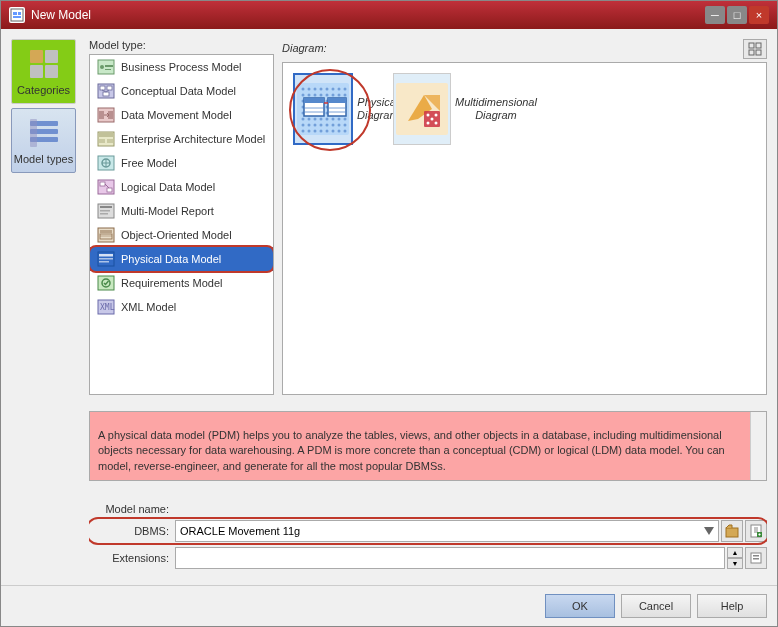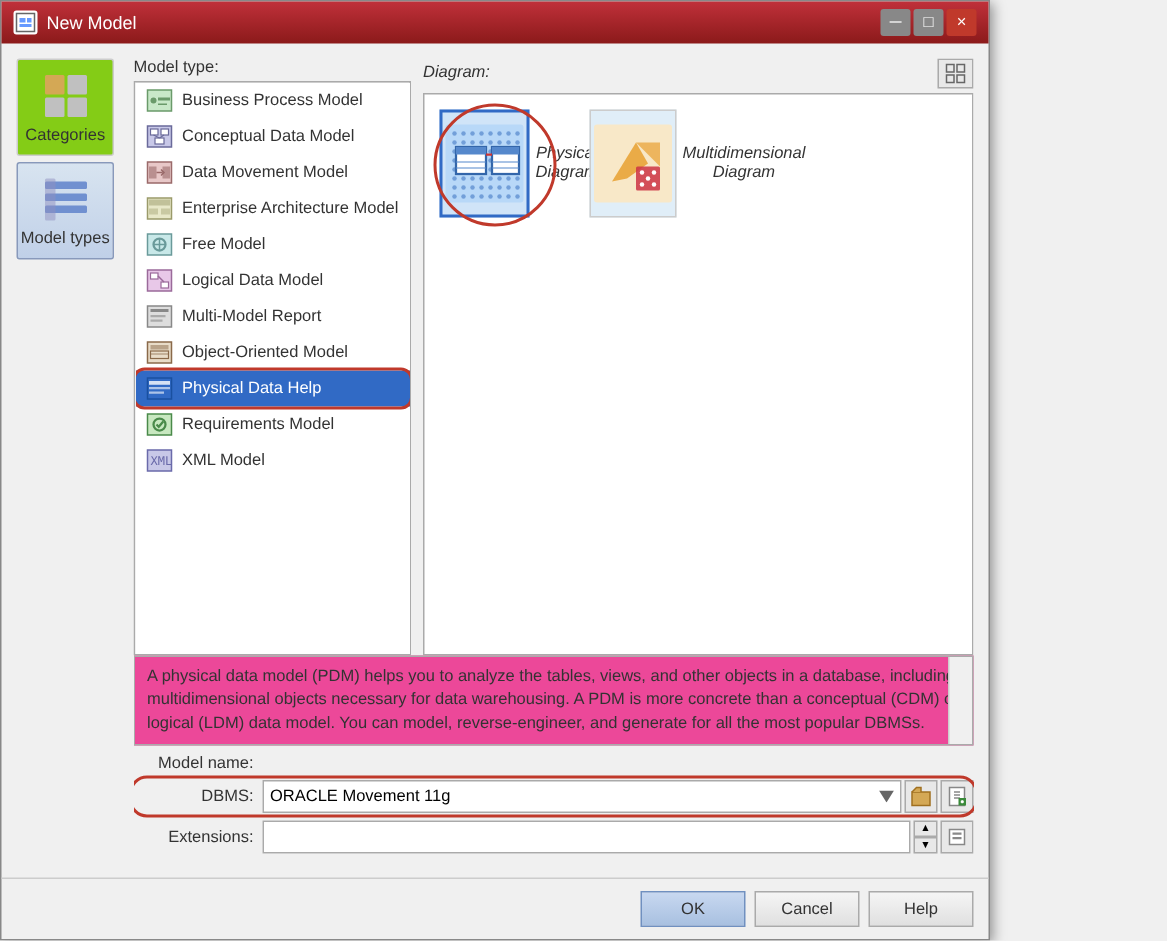--- a/index.html
+++ b/index.html
@@ -1,19 +1,19 @@
 <!DOCTYPE html>
 <html><head>
   <meta charset="utf-8">
   <style>
     * { box-sizing: border-box; margin: 0; padding: 0; }
     body { font-family: 'Segoe UI', Tahoma, Arial, sans-serif; font-size: 12px; background: #f0f0f0; }
 
     .window {
-      width: 660px;
+      width: 778px;
       height: 627px;
       background: #f0f0f0;
       border: 1px solid #888;
       box-shadow: 2px 2px 8px rgba(0,0,0,0.4);
       display: flex;
       flex-direction: column;
     }
 
     .title-bar {
       background: linear-gradient(to bottom, #c0303a, #8b1a1a);
@@ -111,21 +111,21 @@
       display: flex;
       align-items: center;
       justify-content: center;
     }
 
     
     .main-panel {
       flex: 1;
       display: flex;
       flex-direction: column;
-      gap: 0;
+      gap: 16px;
       overflow: hidden;
     }
 
     .model-type-area {
       display: flex;
       gap: 8px;
       flex: 1;
       overflow: hidden;
     }
 
@@ -254,22 +254,22 @@
       border: 2px solid #c0392b;
       border-radius: 50%;
       top: -6px;
       left: -6px;
       pointer-events: none;
     }
 
     
     .description-area {
       border: 1px solid #aaa;
-      background: #ec4899;
-      padding: 6px 8px;
+      background: #fca5a5;
+      padding: 16px 8px;
       font-size: 11px;
       color: #333;
       line-height: 1.4;
       min-height: 60px;
       max-height: 70px;
       overflow-y: auto;
       position: relative;
     }
 
     .description-scrollbar {
@@ -592,21 +592,21 @@
 
             <div class="model-list-item selected model-circle-wrapper">
               <div class="model-item-icon">
                 <svg width="18" height="16" viewBox="0 0 18 16">
                   <rect x="1" y="1" width="16" height="14" fill="#316ac5" stroke="#1a50a0" stroke-width="1"></rect>
                   <rect x="2" y="3" width="14" height="2.5" fill="white" opacity="0.8"></rect>
                   <rect x="2" y="7" width="14" height="1.5" fill="white" opacity="0.6"></rect>
                   <rect x="2" y="10" width="10" height="1.5" fill="white" opacity="0.6"></rect>
                 </svg>
               </div>
-              <span>Physical Data Help</span>
+              <span>Physical Data Model</span>
             </div>
 
             <div class="model-list-item">
               <div class="model-item-icon">
                 <svg width="18" height="16" viewBox="0 0 18 16">
                   <rect x="1" y="1" width="16" height="14" fill="#c8e8c0" stroke="#4a8a4a" stroke-width="1"></rect>
                   <circle cx="9" cy="8" r="4" fill="none" stroke="#4a8a4a" stroke-width="1.5"></circle>
                   <path d="M7 8 L8.5 9.5 L11.5 6" stroke="#4a8a4a" stroke-width="1.5" fill="none"></path>
                 </svg>
               </div>

